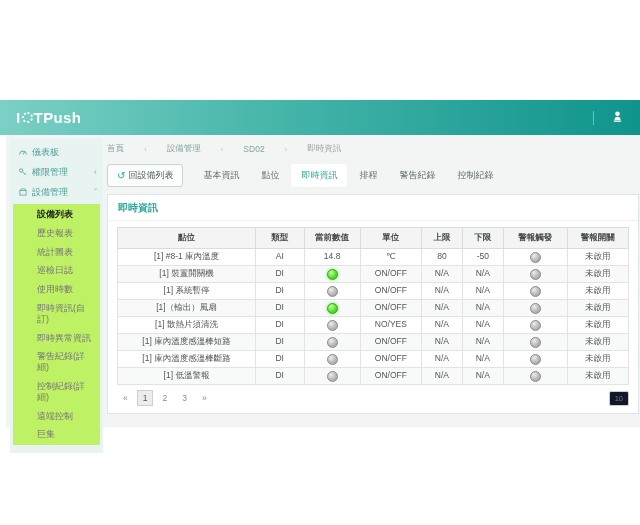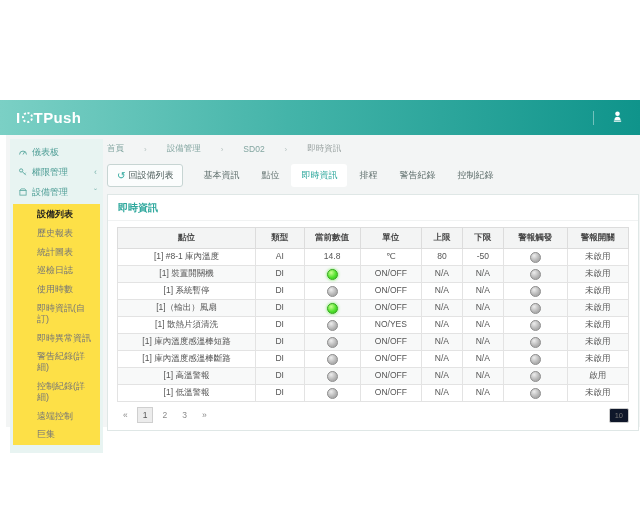--- a/index.html
+++ b/index.html
@@ -17,21 +17,21 @@
   .user-btn{width:46px;display:flex;justify-content:center;align-items:center;height:100%;cursor:pointer;}
 
   
   .content{position:absolute;top:135px;left:6px;width:640px;height:292px;background:#f3f5f5;padding-left:44px;}
 
   
   .sidebar{position:absolute;left:4px;top:4px;width:93px;background:#e8f4f2;padding:3px 0 8px;box-sizing:border-box;}
   .side-item{display:flex;align-items:center;padding:5px 6px 5px 8px;font-size:9px;color:#4f9e96;cursor:pointer;line-height:1;}
   .side-item .s-ic{margin-right:4px;display:inline-flex;}
   .side-item .chev{margin-left:auto;font-size:9px;color:#7fb6b0;}
-  .submenu{background:#fde047;margin:2px 3px 0;padding:1px 0;}
+  .submenu{background:#bef264;margin:2px 3px 0;padding:1px 0;}
   .sub-item{padding:4px 4px 4px 24px;font-size:9px;color:#777;cursor:pointer;line-height:1.2;}
   .sub-item.active{color:#1d1d1d;font-weight:bold;}
 
   
   .main{position:absolute;left:101px;top:8px;width:532px;}
   .breadcrumb{font-size:8.5px;color:#9aa8a6;display:flex;gap:20px;align-items:center;}
   .crumb{color:#83a6a1;}
   .crumb.current{color:#9aa3a2;}
   .bc-sep{color:#b7c4c2;font-size:8px;}
 
@@ -250,30 +250,20 @@
                   <td>[1] 庫內溫度感溫棒斷路</td>
                   <td>DI</td>
                   <td><span class="led led-gray"></span></td>
                   <td>ON/OFF</td>
                   <td>N/A</td>
                   <td>N/A</td>
                   <td><span class="led led-gray"></span></td>
                   <td>未啟用</td>
                 </tr>
                 <tr>
-                  <td>[1] 高溫警報</td>
-                  <td>DI</td>
-                  <td><span class="led led-gray"></span></td>
-                  <td>ON/OFF</td>
-                  <td>N/A</td>
-                  <td>N/A</td>
-                  <td><span class="led led-gray"></span></td>
-                  <td>啟用</td>
-                </tr>
-                <tr>
                   <td>[1] 低溫警報</td>
                   <td>DI</td>
                   <td><span class="led led-gray"></span></td>
                   <td>ON/OFF</td>
                   <td>N/A</td>
                   <td>N/A</td>
                   <td><span class="led led-gray"></span></td>
                   <td>未啟用</td>
                 </tr>
               </tbody>

